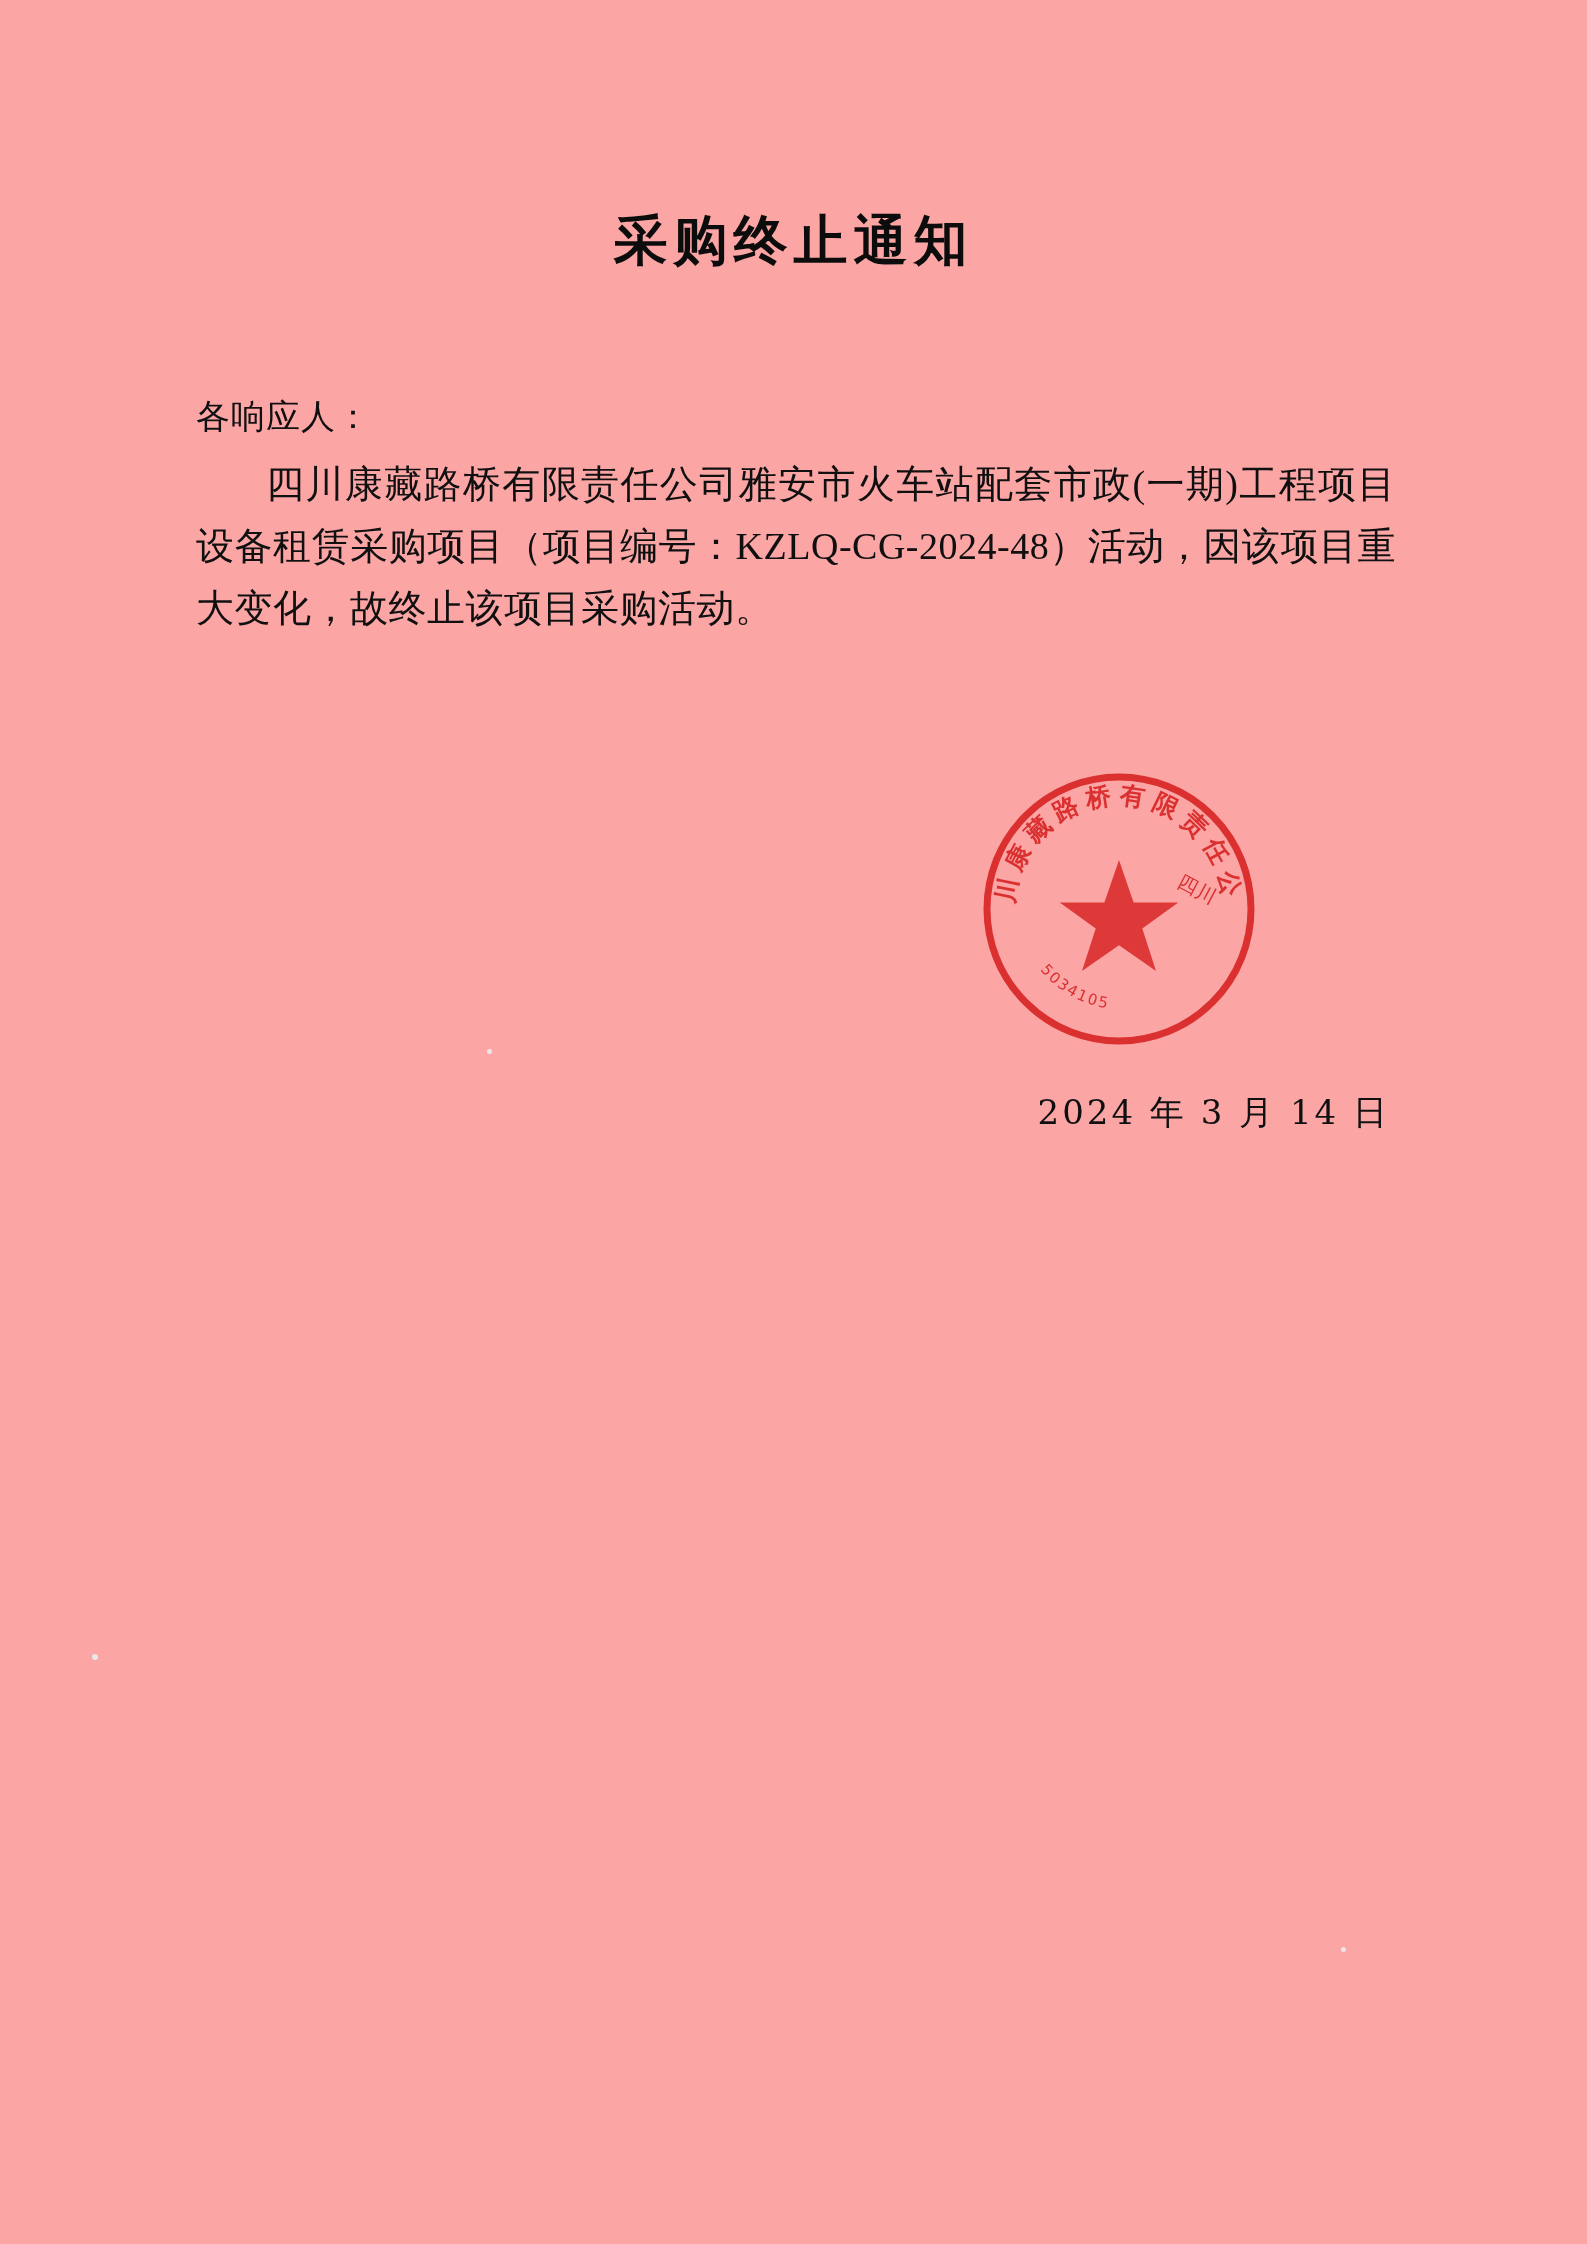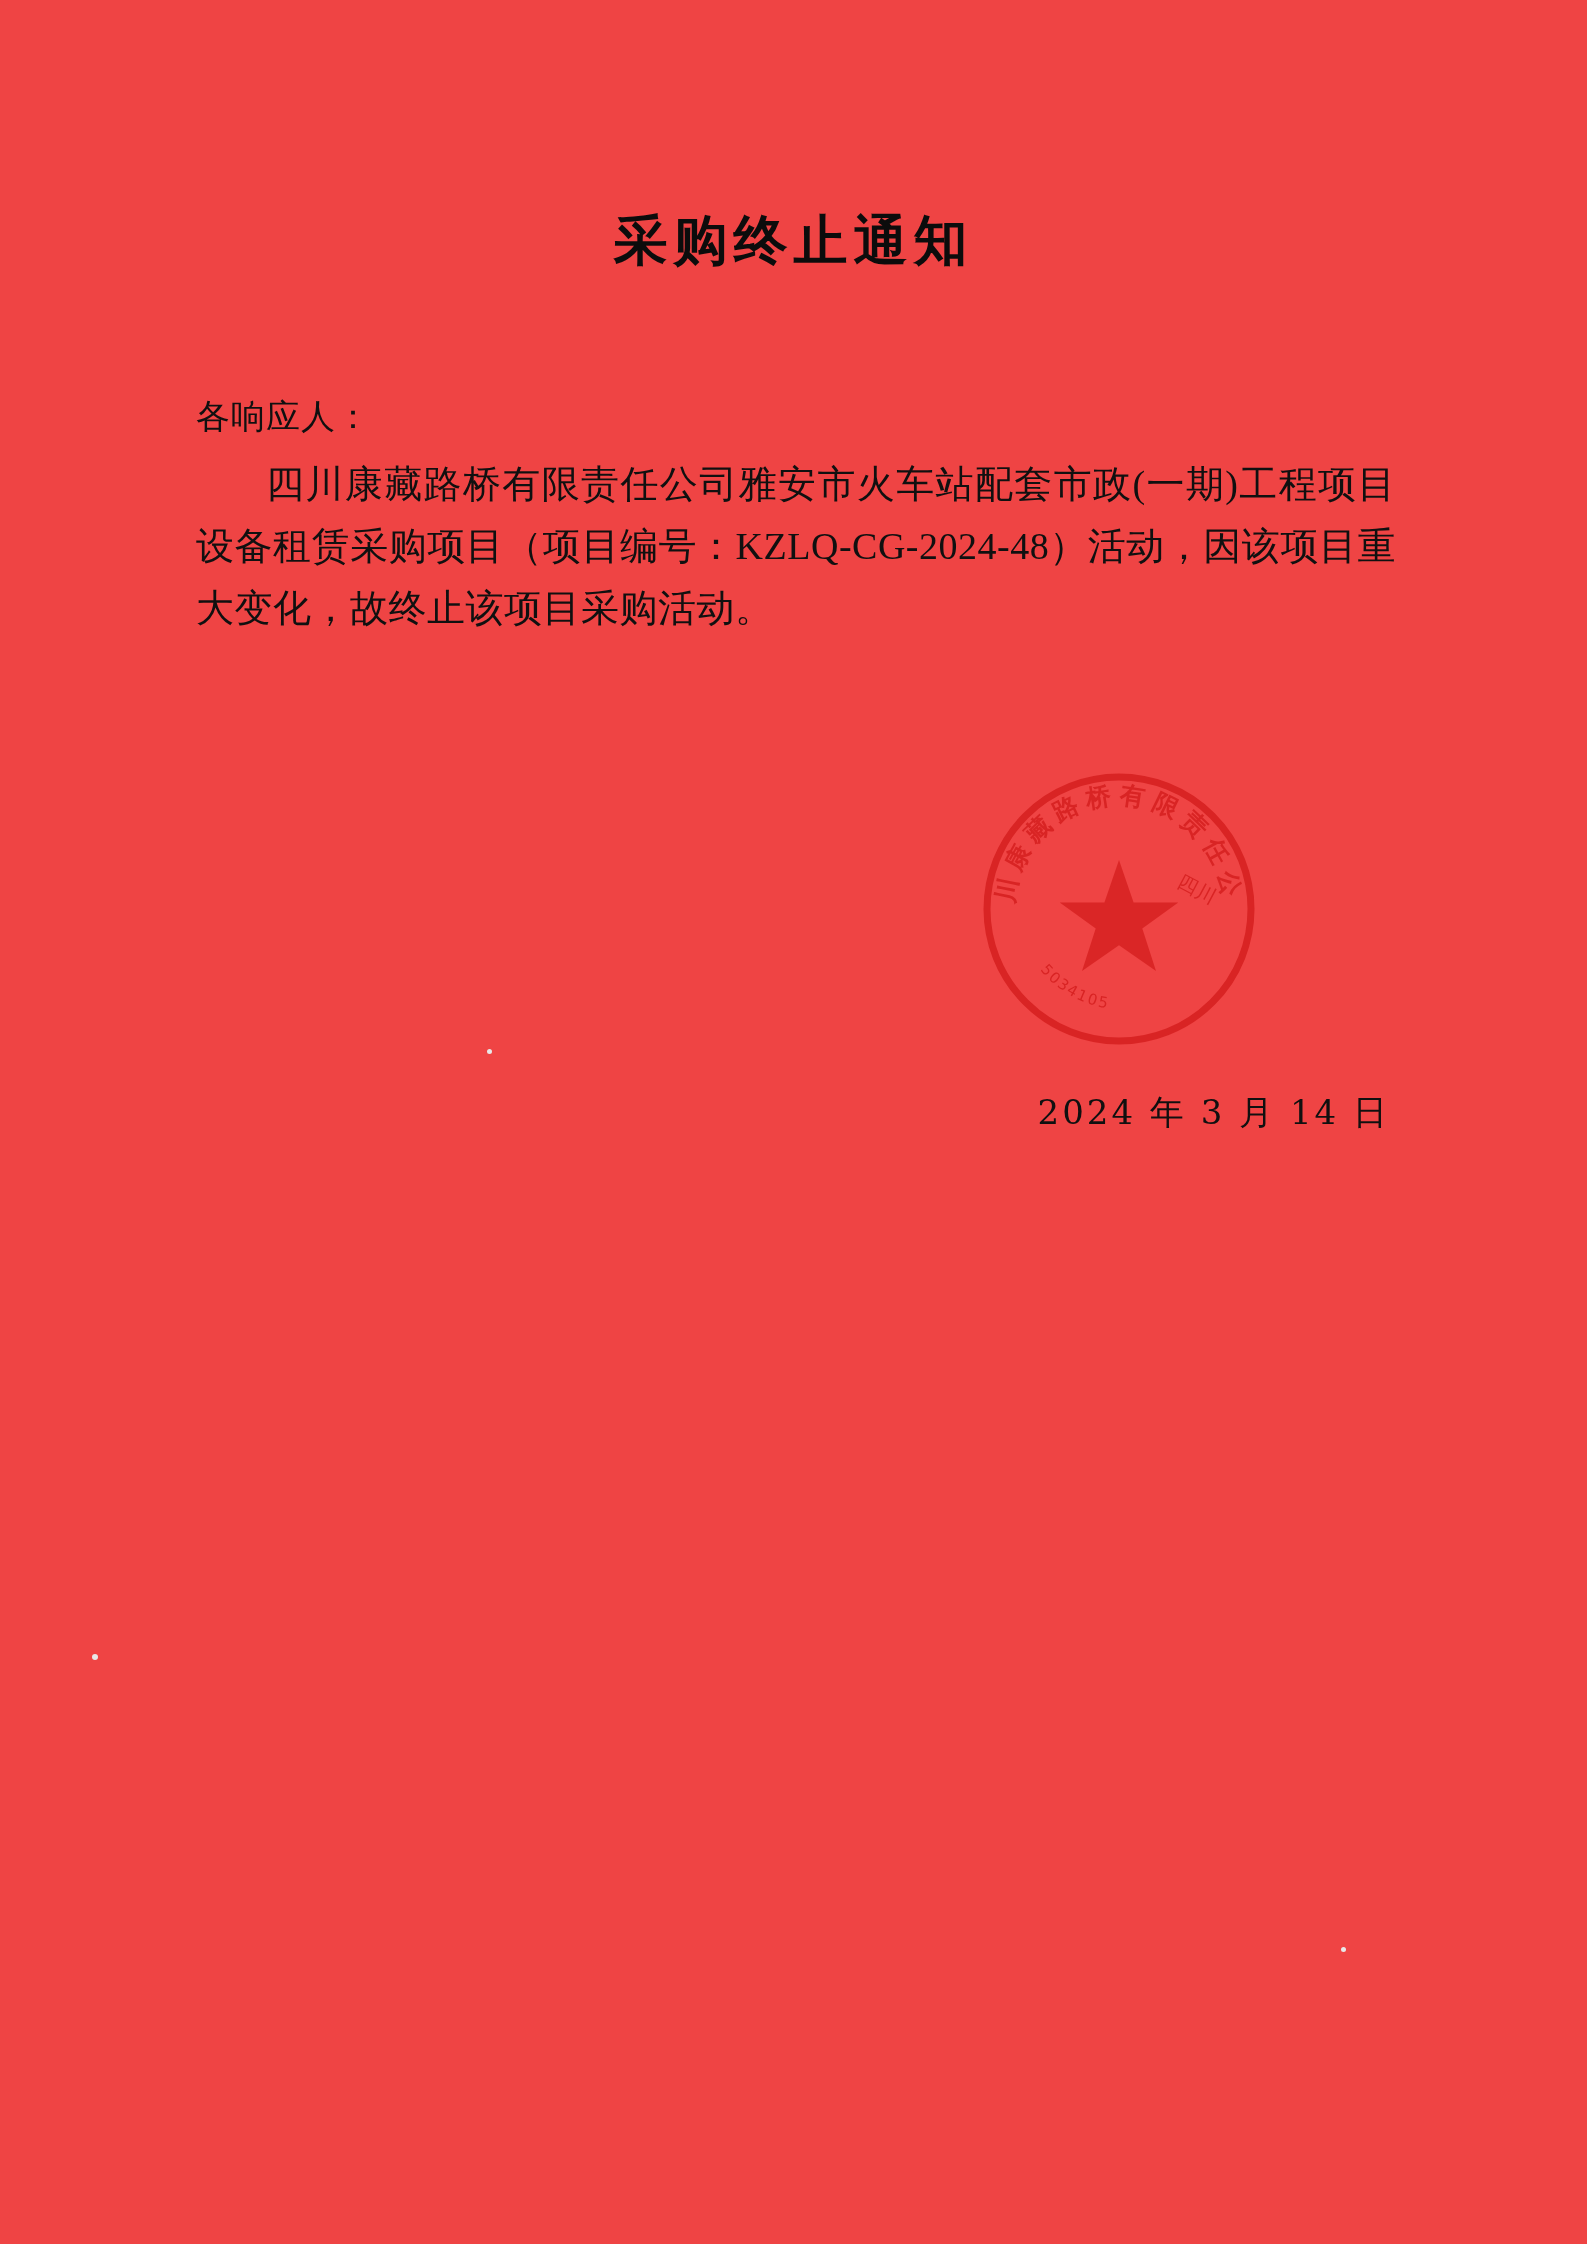--- a/index.html
+++ b/index.html
@@ -12,21 +12,21 @@
     height: 2244px;
     position: relative;
     font-family: "DejaVu Serif", "Liberation Serif", serif;
     color: #101010;
     overflow: hidden;
   }
 
   .page {
     position: absolute;
     inset: 0;
-    background: #ef4444;
+    background: #fca5a5;
   }
 
   .doc-title {
     position: absolute;
     top: 205px;
     left: 0;
     width: 100%;
     text-align: center;
     font-size: 54px;
     font-weight: bold;

